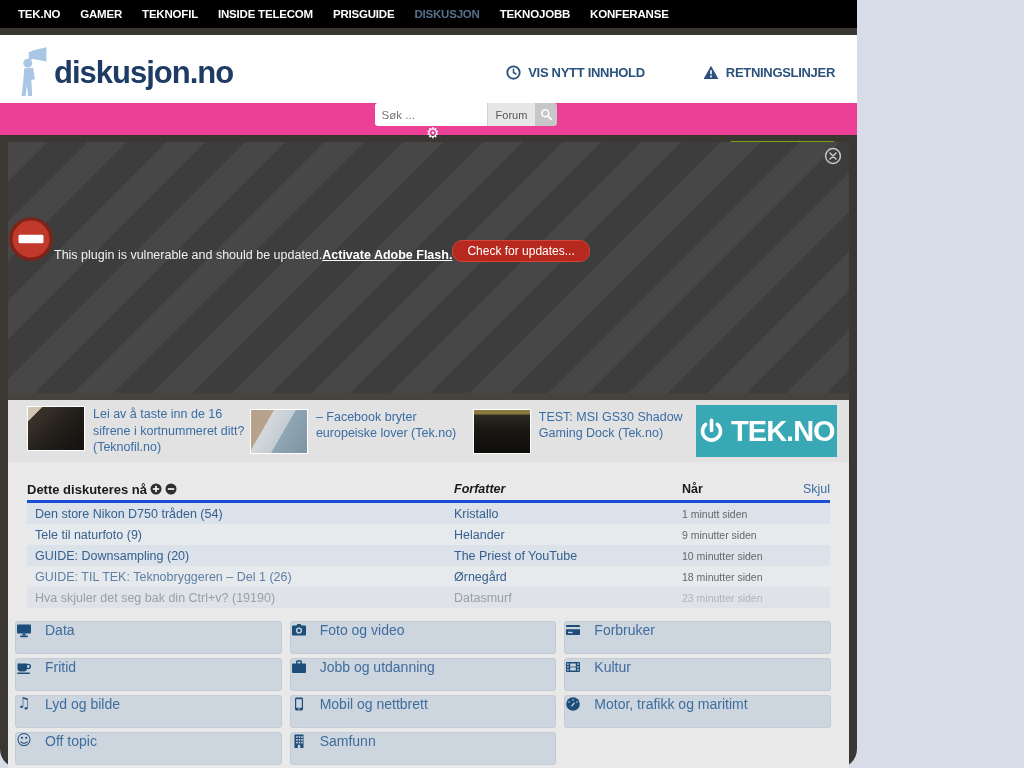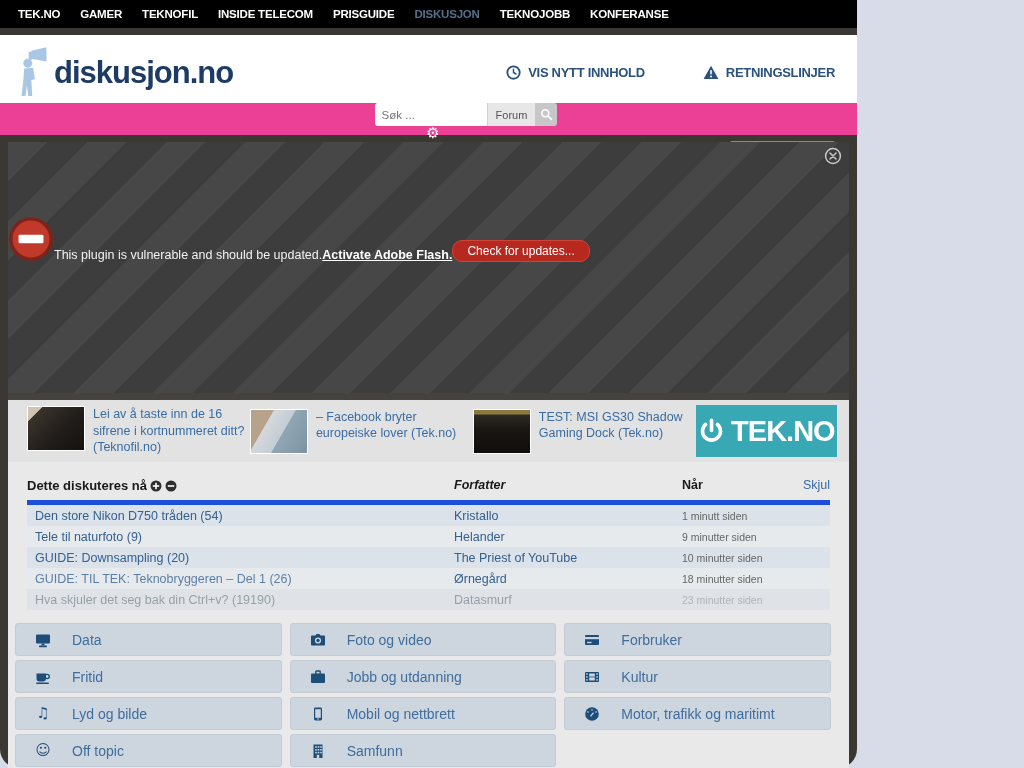--- a/index.html
+++ b/index.html
@@ -50,40 +50,40 @@
   .thumb.t1{background:linear-gradient(135deg,#cfc5b2 0%,#cfc5b2 14%,#3a332c 15%,#221e1a 55%,#14110e 100%);}
   .thumb.t2{background:linear-gradient(120deg,#b7a28c 0%,#b7a28c 28%,#d5d8da 29%,#c4cdd4 55%,#8fa6b5 56%,#7d93a2 100%);}
   .thumb.t3{background:linear-gradient(180deg,#8a7a40 0%,#8a7a40 10%,#2e2a24 11%,#1a1713 45%,#100e0b 100%);}
   .news-title{color:#3a6da3;font-size:12.5px;line-height:1.35;text-decoration:none;}
   .news-item+.news-item{margin-left:0px;}
   .tekno-badge{margin-left:auto;width:142px;height:52px;background:#38a8b5;display:flex;align-items:center;justify-content:center;gap:6px;cursor:pointer;}
   .tekno-text{color:#fff;font-size:29px;font-weight:bold;letter-spacing:-1px;}
 
   
   .topics{margin:16px 0 0 0;padding:0 19px;box-sizing:border-box;}
-  .t-head{display:flex;align-items:flex-start;height:22px;border-bottom:5px solid #1d4ed8;}
+  .t-head{display:flex;align-items:center;height:22px;border-bottom:3px solid #1d4ed8;}
   .t-title-h{font-size:13px;font-weight:bold;color:#1a1a1a;display:flex;align-items:center;gap:3px;flex:1;}
   .circle-ic{cursor:pointer;line-height:0;}
   .col-author{width:228px;font-size:12.5px;font-weight:bold;color:#1a1a1a;font-style:italic;}
   .col-when{width:148px;font-size:12.5px;font-weight:bold;color:#1a1a1a;display:flex;align-items:center;}
   .skjul{margin-left:auto;color:#3a6da3;font-size:12.5px;text-decoration:none;cursor:pointer;font-weight:normal;}
   .t-row{display:flex;align-items:center;height:21px;}
   .t-row:nth-child(odd){background:#dbe2e9;}
   .t-row:nth-child(even){background:#e7eaec;}
   .t-row .rt{flex:1;font-size:12.5px;color:#35608f;padding-left:8px;text-decoration:none;cursor:pointer;}
   .t-row .ra{width:228px;font-size:12.5px;color:#35608f;cursor:pointer;}
   .t-row .rw{width:148px;font-size:10.5px;color:#666;}
   .t-row.muted .rt{color:#5d7fa5;}
   .t-row.faded{background:#dfe3e7;}
   .t-row.faded .rt,.t-row.faded .ra{color:#97a0a8;}
   .t-row.faded .rw{color:#aeb4ba;}
 
   
   .cats{margin-top:13px;padding:0 18px 0 7px;display:grid;grid-template-columns:repeat(3,1fr);gap:4px 8px;}
-  .cat{height:33px;background:#cdd5df;border:1px solid #c2cbd6;border-radius:3px;display:flex;align-items:center;padding-left:19px;gap:21px;cursor:pointer;box-sizing:border-box;}
+  .cat{height:33px;background:#cdd5df;border:1px solid #c2cbd6;border-radius:3px;display:flex;align-items:flex-start;gap:13px;cursor:pointer;box-sizing:border-box;}
   .cat-label{color:#3f6d9c;font-size:14px;}
   .cat .glyph{font-family:"DejaVu Sans",sans-serif;color:#1d4e79;font-size:15px;line-height:1;width:16px;text-align:center;}
   .cat svg{flex:none;}
 </style>
 </head>
 <body>
 
 <div class="page">
   <div class="browser">
 

